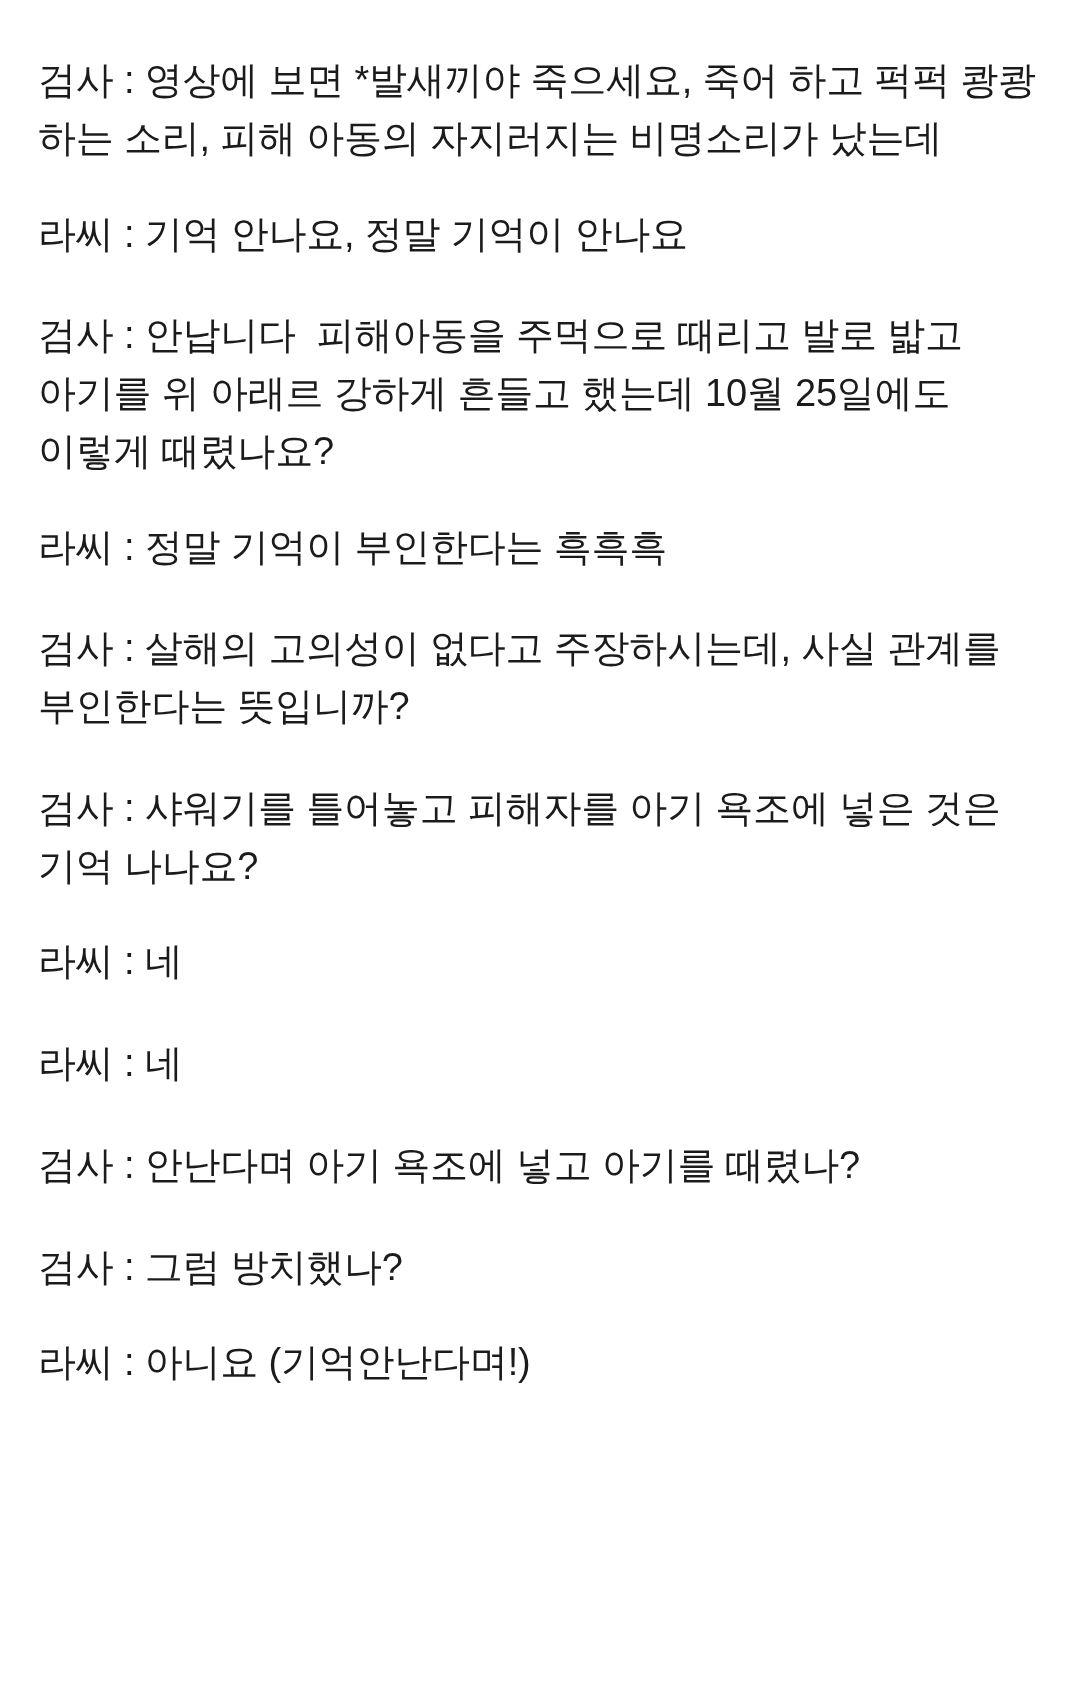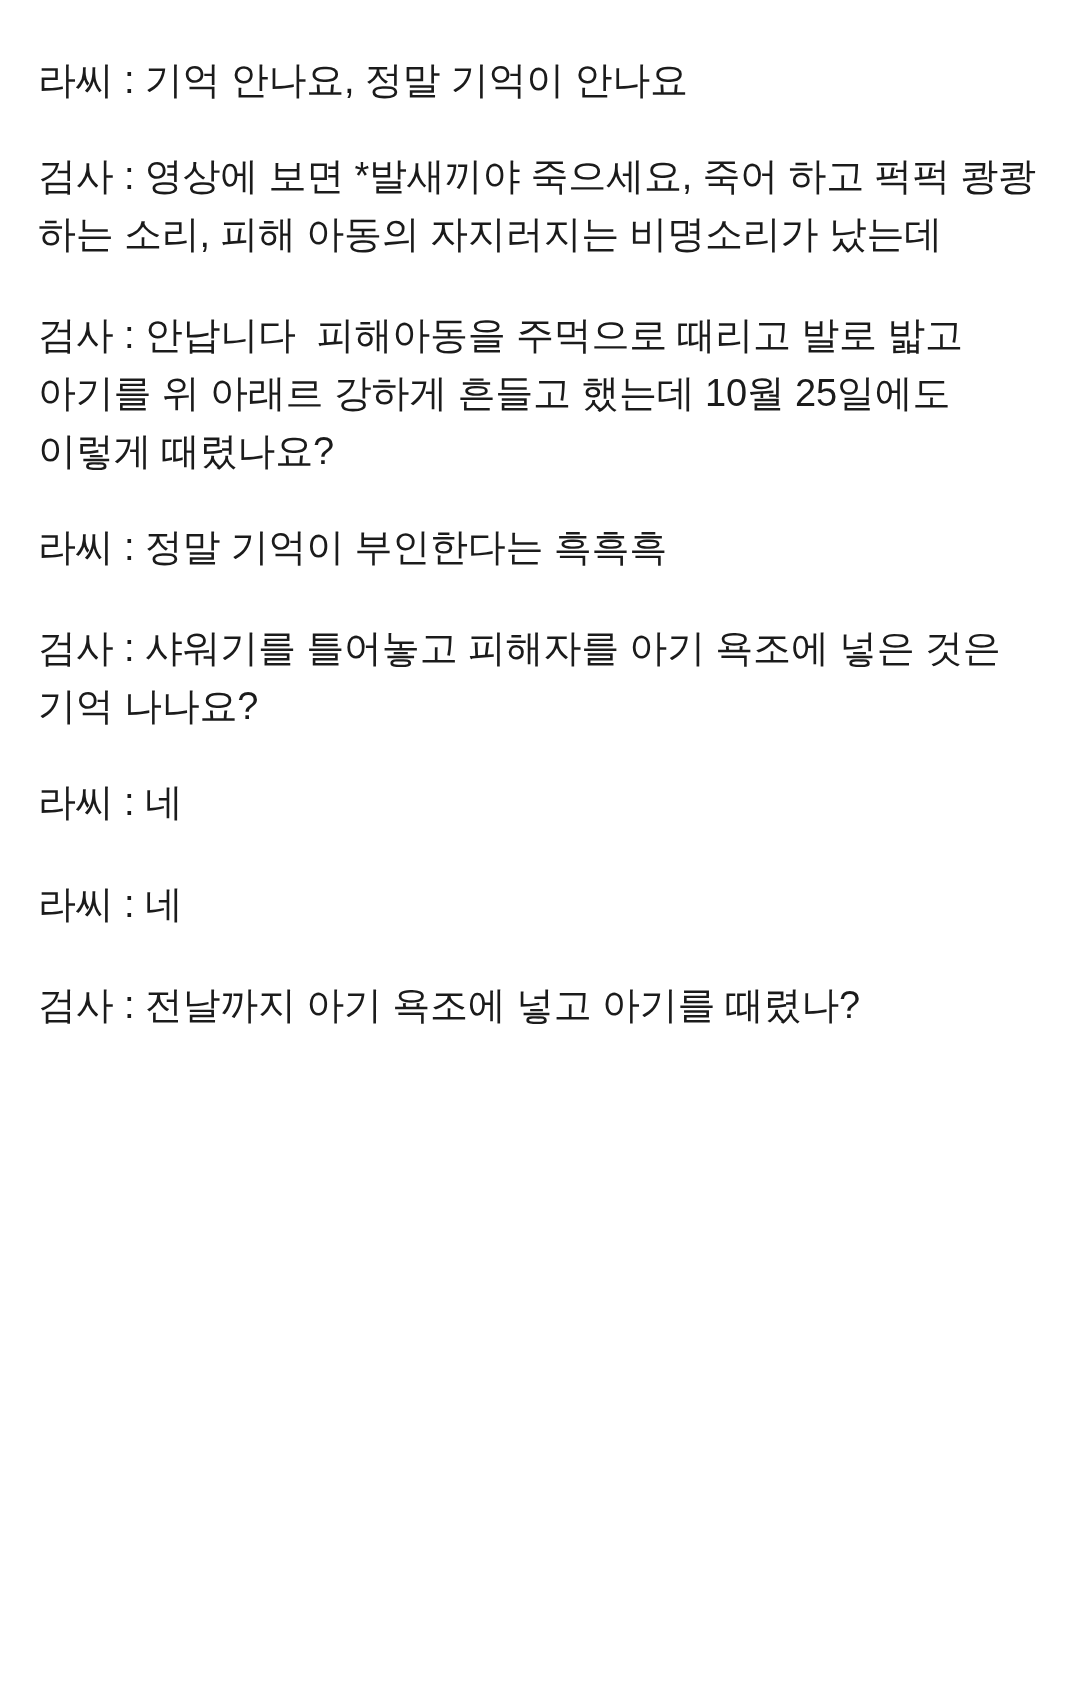--- a/index.html
+++ b/index.html
@@ -33,32 +33,37 @@
     color: #1b1b1b;
     word-break: keep-all;
     white-space: pre-wrap;
   }
 </style>
 </head>
 <body>
 
 <div id="transcript">
     <div class="block">
+      <p class="line">검사 : 영상에 보면 *발새끼야 죽으세요, 죽어 하고 퍽퍽 쾅쾅 하는 소리, 피해 아동의 자지러지는 비명소리가 났는데</p>
       <p class="line">라씨 : 기억 안나요, 정말 기억이 안나요</p>
-      <p class="line">검사 : 영상에 보면 *발새끼야 죽으세요, 죽어 하고 퍽퍽 쾅쾅 하는 소리, 피해 아동의 자지러지는 비명소리가 났는데</p>
     </div>
     <div class="block">
       <p class="line">검사 : 안납니다  피해아동을 주먹으로 때리고 발로 밟고 아기를 위 아래르 강하게 흔들고 했는데 10월 25일에도 이렇게 때렸나요?</p>
       <p class="line">라씨 : 정말 기억이 부인한다는 흑흑흑</p>
     </div>
     <div class="block">
+      <p class="line">검사 : 살해의 고의성이 없다고 주장하시는데, 사실 관계를 부인한다는 뜻입니까?</p>
     </div>
     <div class="block">
       <p class="line">검사 : 샤워기를 틀어놓고 피해자를 아기 욕조에 넣은 것은 기억 나나요?</p>
       <p class="line">라씨 : 네</p>
     </div>
     <div class="block">
       <p class="line">라씨 : 네</p>
     </div>
     <div class="block">
-      <p class="line">검사 : 전날까지 아기 욕조에 넣고 아기를 때렸나?</p>
+      <p class="line">검사 : 안난다며 아기 욕조에 넣고 아기를 때렸나?</p>
+    </div>
+    <div class="block">
+      <p class="line">검사 : 그럼 방치했나?</p>
+      <p class="line">라씨 : 아니요 (기억안난다며!)</p>
     </div>
   </div>
 
 </body></html>

